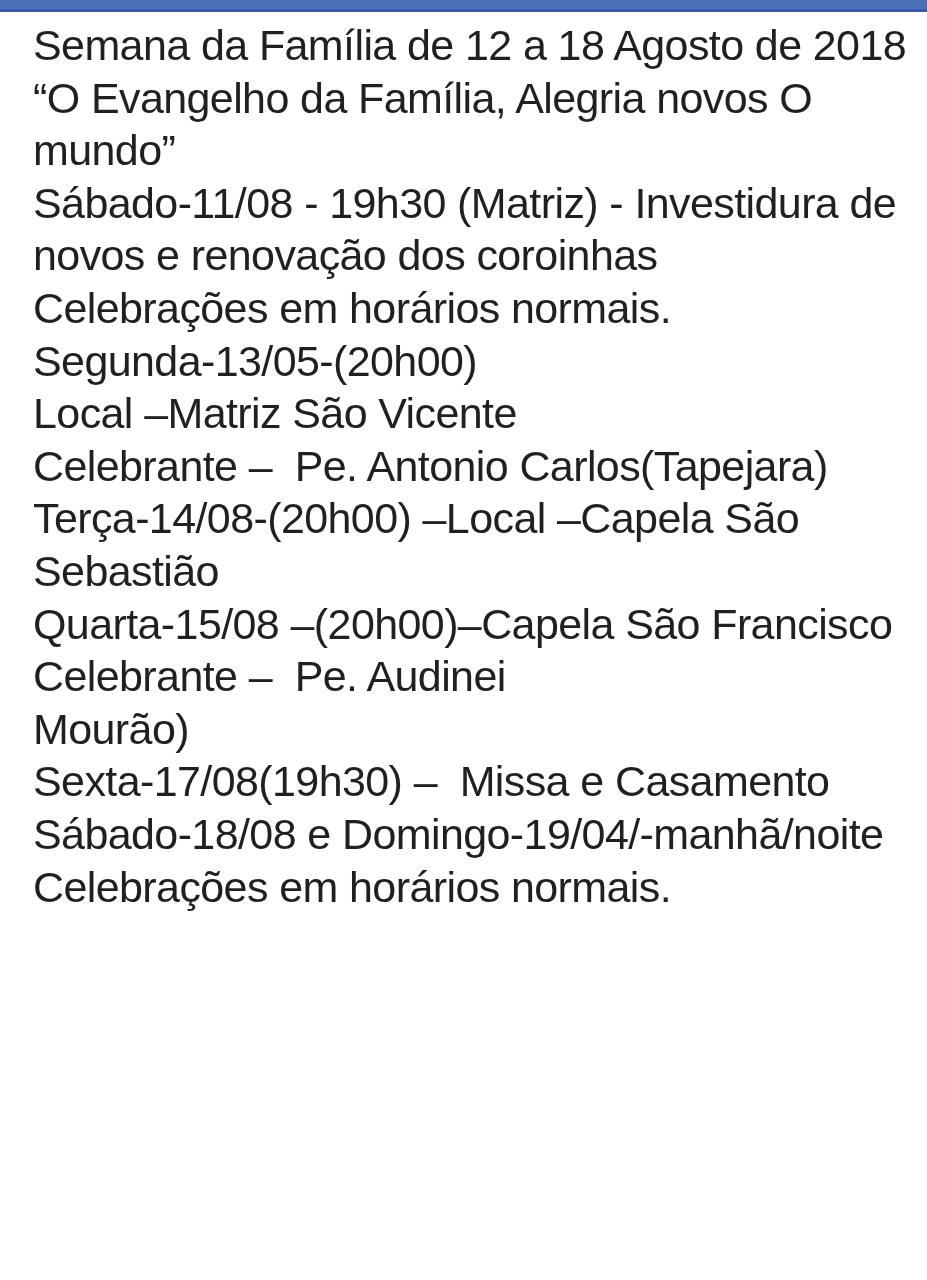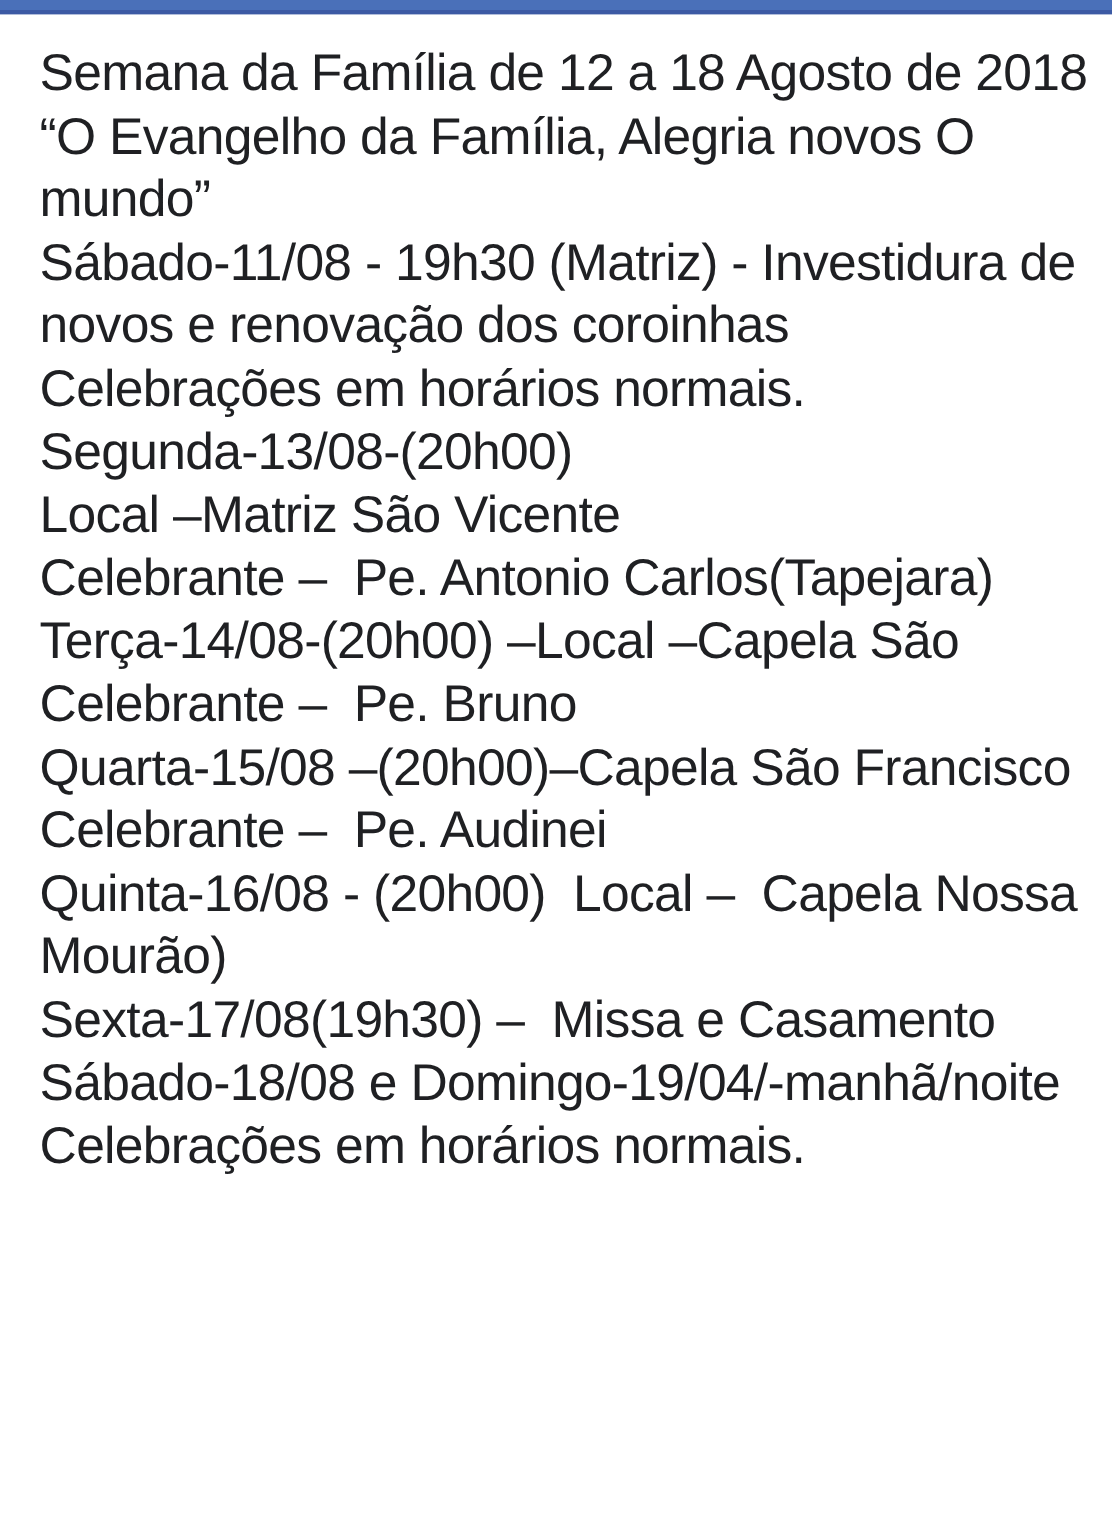--- a/index.html
+++ b/index.html
@@ -16,21 +16,21 @@
   .top-bar {
     width: 100%;
     height: 12px;
     background: linear-gradient(to bottom,
       var(--bar, #4a70b9) 0%,
       var(--bar, #4a70b9) 72%,
       var(--bar-edge, #3c5aa4) 72%,
       var(--bar-edge, #3c5aa4) 100%);
   }
   .content {
-    padding: 23px 10px 0 33px;
+    padding: 7px 10px 0 33px;
   }
   .line {
     font-size: 43px;
     line-height: 52.6px;
     letter-spacing: -0.6px;
     color: var(--fg, #1f2023);
     white-space: pre;
     font-weight: 400;
   }
 </style>
@@ -39,25 +39,24 @@
 
 <div class="top-bar"></div>
 
 <div class="content">
   <div class="line">Semana da Família de 12 a 18 Agosto de 2018</div>
   <div class="line">“O Evangelho da Família, Alegria novos O</div>
   <div class="line">mundo”</div>
   <div class="line">Sábado-11/08 - 19h30 (Matriz) - Investidura de</div>
   <div class="line">novos e renovação dos coroinhas</div>
   <div class="line">Celebrações em horários normais.</div>
-  <div class="line">Segunda-13/08-(20h00)</div>
+  <div class="line">Segunda-13/05-(20h00)</div>
   <div class="line">Local –Matriz São Vicente</div>
   <div class="line">Celebrante –  Pe. Antonio Carlos(Tapejara)</div>
   <div class="line">Terça-14/08-(20h00) –Local –Capela São</div>
-  <div class="line">Celebrante –  Pe. Bruno</div>
+  <div class="line">Sebastião</div>
   <div class="line">Quarta-15/08 –(20h00)–Capela São Francisco</div>
   <div class="line">Celebrante –  Pe. Audinei</div>
-  <div class="line">Quinta-16/08 - (20h00)  Local –  Capela Nossa</div>
   <div class="line">Mourão)</div>
   <div class="line">Sexta-17/08(19h30) –  Missa e Casamento</div>
   <div class="line">Sábado-18/08 e Domingo-19/04/-manhã/noite</div>
   <div class="line">Celebrações em horários normais.</div>
 </div>
 
 </body></html>

